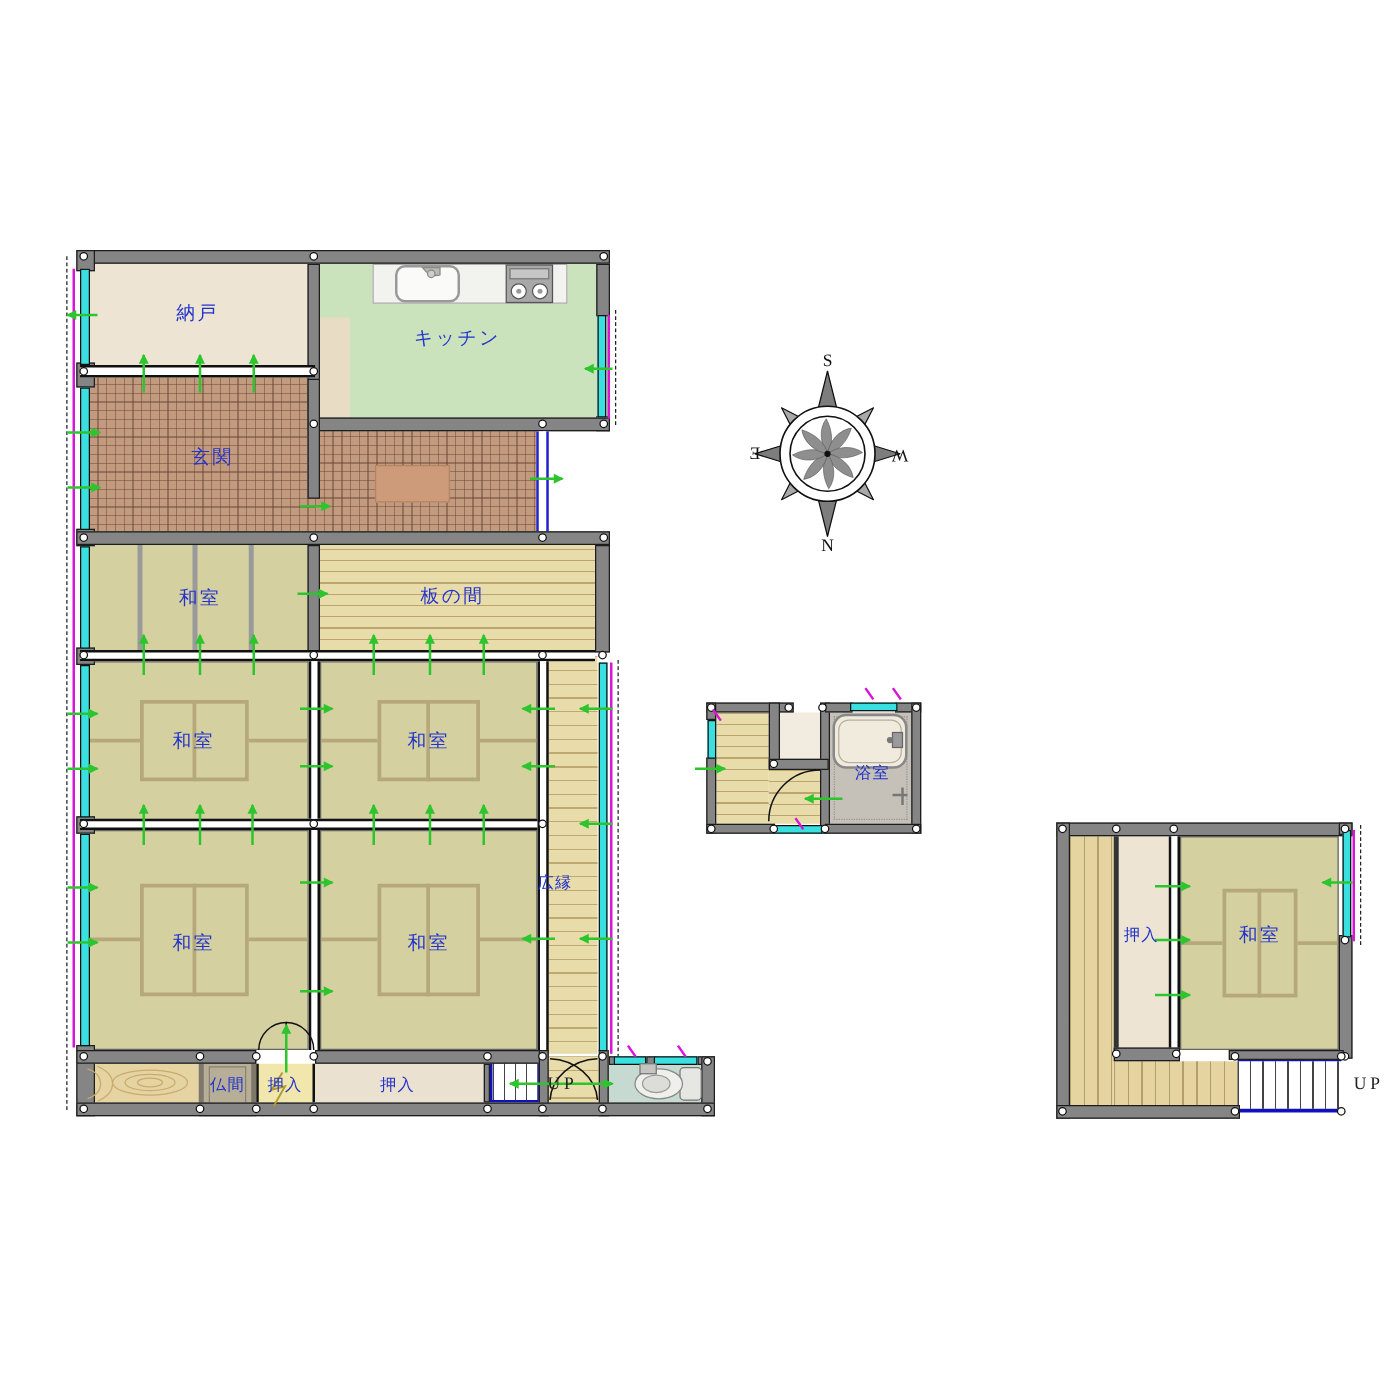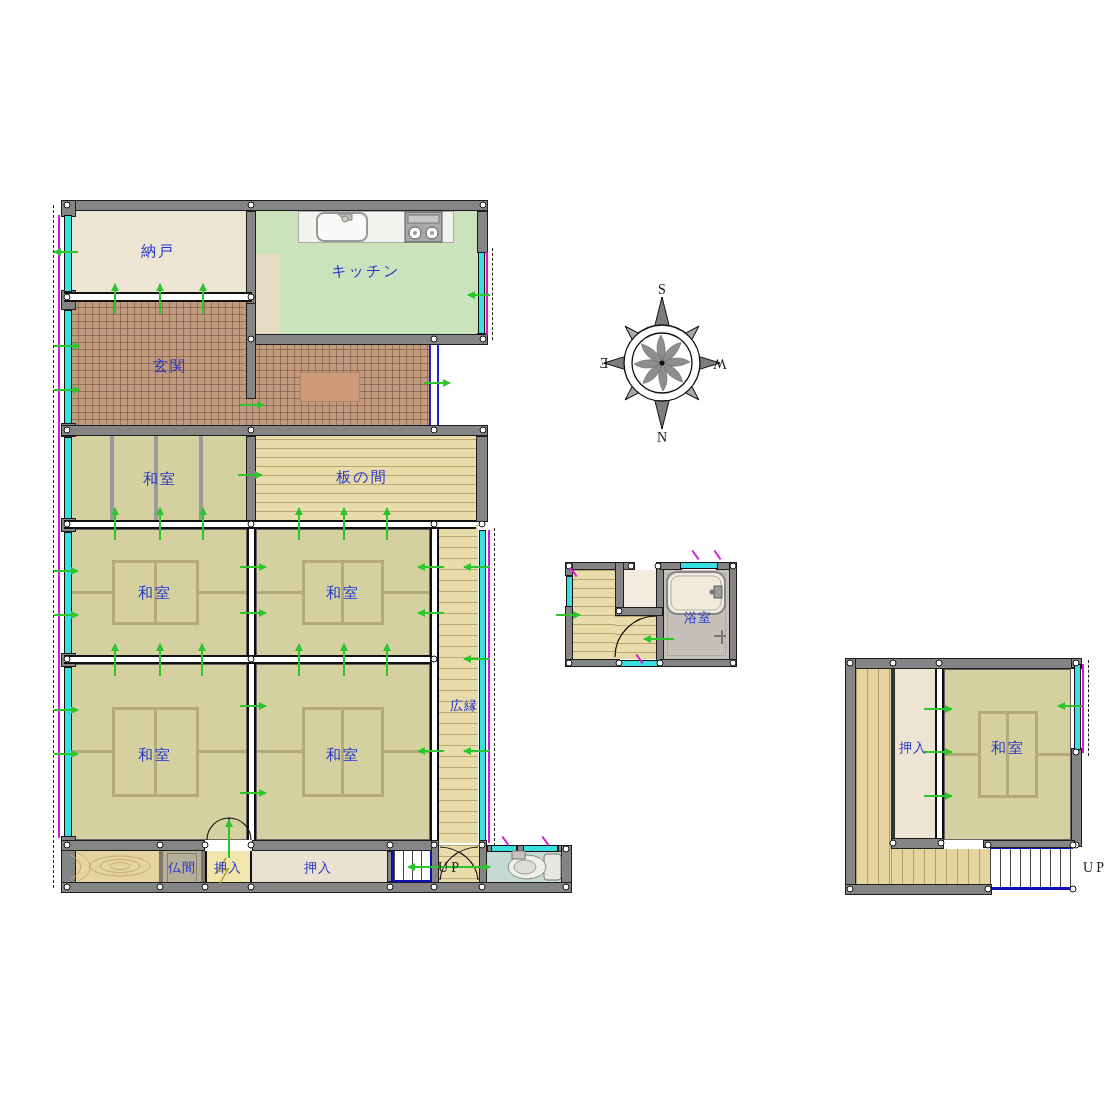--- a/index.html
+++ b/index.html
@@ -184,21 +184,21 @@
   <div class="mag" style="left:1082px;top:664px;width:2px;height:89px"></div>
   <div class="dashv" style="left:1088px;top:660px;height:96px"></div>
 
   <div class="lbl" style="left:158px;top:251px">納戸</div>
   <div class="lbl" style="left:366px;top:271px">キッチン</div>
   <div class="lbl" style="left:170px;top:366px">玄関</div>
   <div class="lbl" style="left:160px;top:479px">和室</div>
   <div class="lbl" style="left:362px;top:477px">板の間</div>
   <div class="lbl" style="left:155px;top:593px">和室</div>
   <div class="lbl" style="left:343px;top:593px">和室</div>
-  <div class="lbl sm" style="left:464px;top:706px">広縁</div>
+  <div class="lbl sm" style="left:444px;top:706px">広縁</div>
   <div class="lbl" style="left:155px;top:755px">和室</div>
   <div class="lbl" style="left:343px;top:755px">和室</div>
   <div class="lbl sm" style="left:182px;top:868px">仏間</div>
   <div class="lbl sm" style="left:228px;top:868px">押入</div>
   <div class="lbl sm" style="left:318px;top:868px">押入</div>
   <div class="lbl dark" style="left:450px;top:868px">UP</div>
   <div class="lbl sm" style="left:698px;top:618px">浴室</div>
   <div class="lbl sm" style="left:913px;top:748px">押入</div>
   <div class="lbl" style="left:1008px;top:748px">和室</div>
   <div class="lbl dark" style="left:1095px;top:868px">UP</div>

